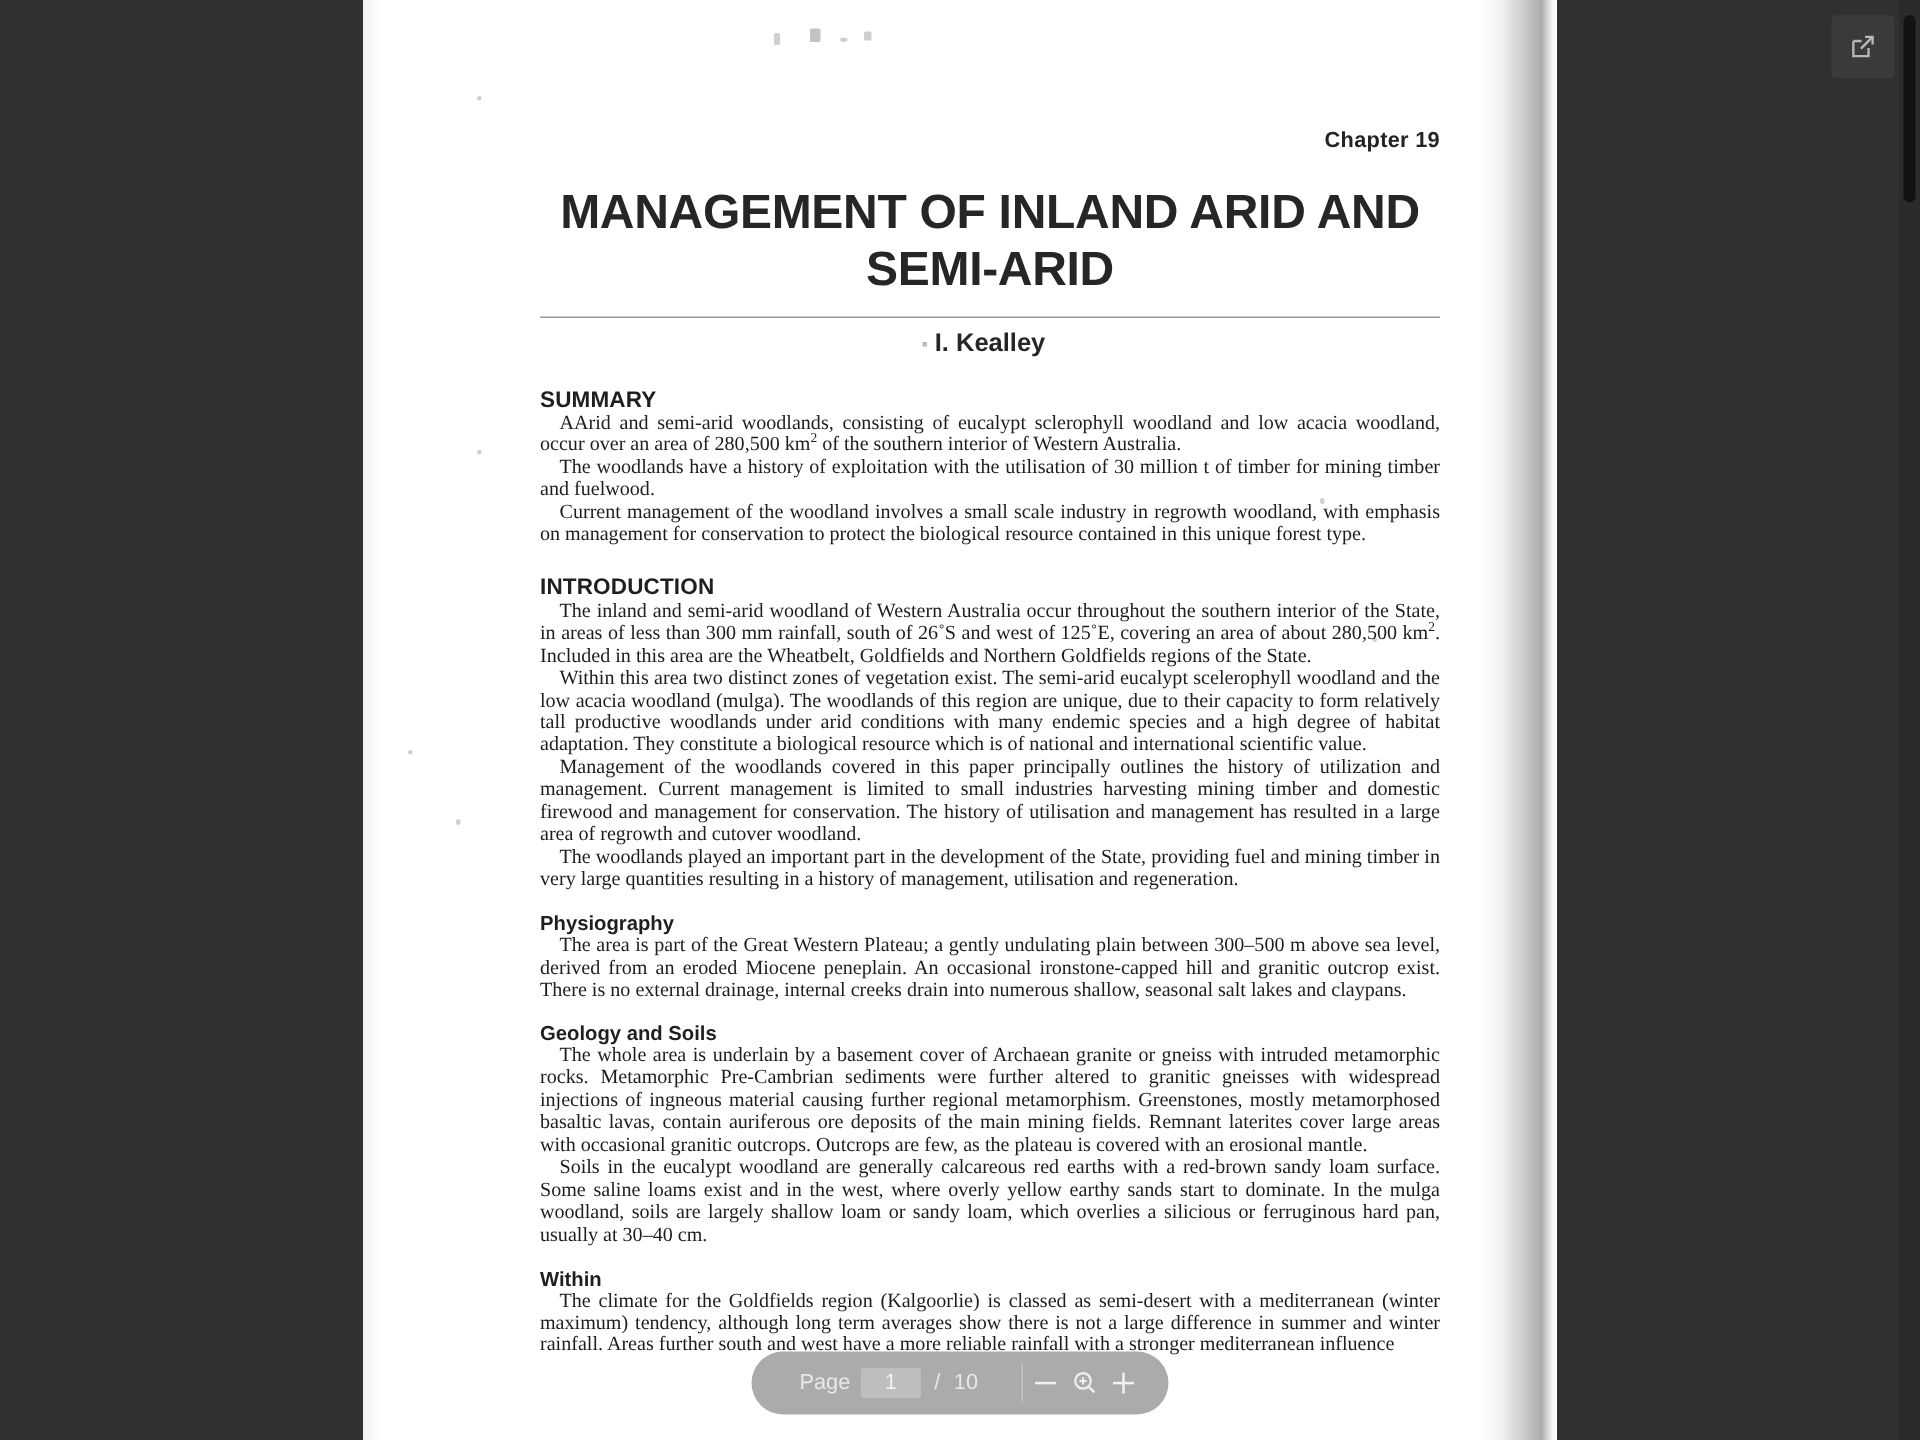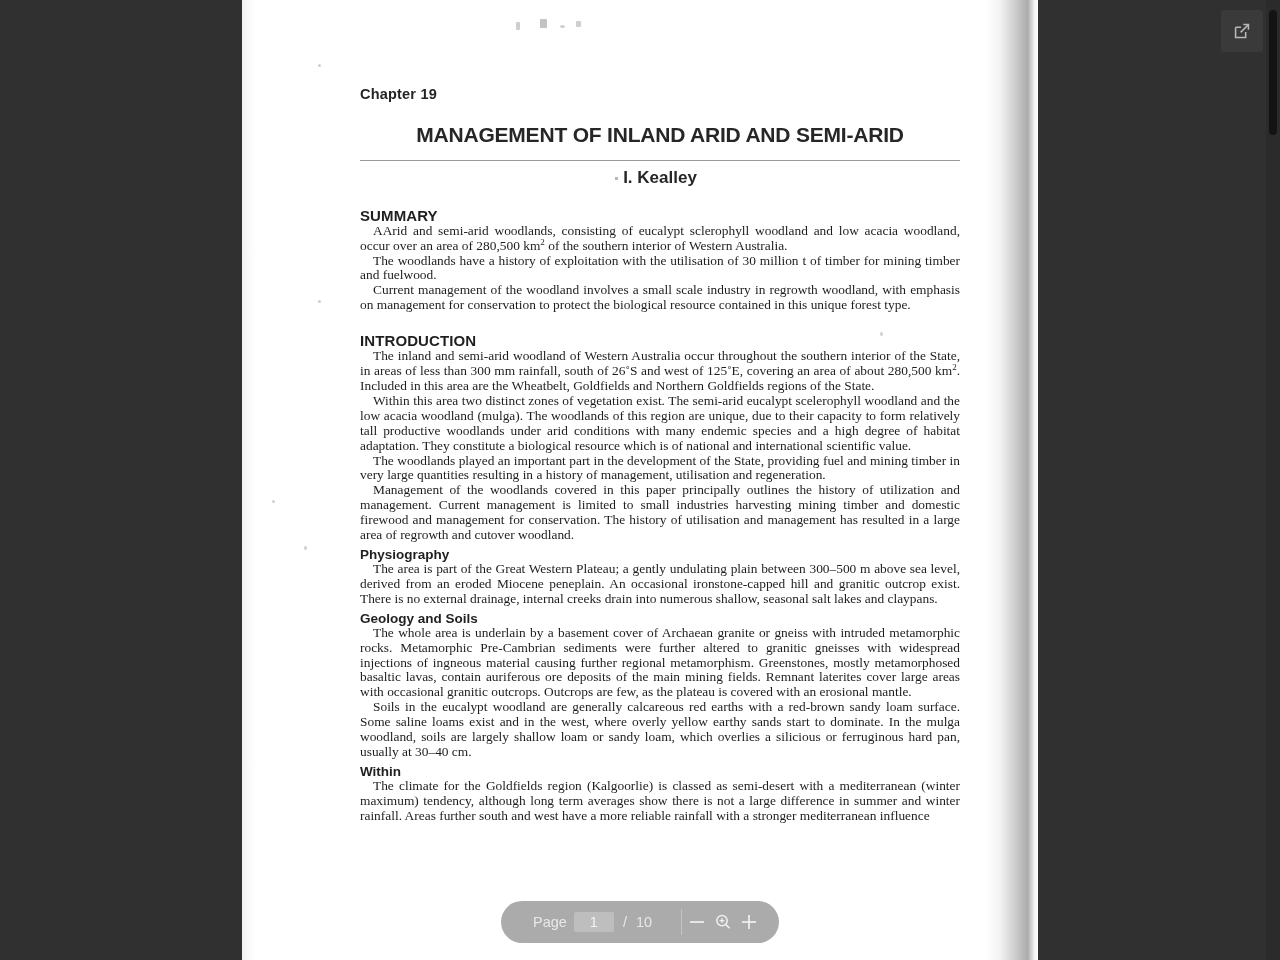--- a/index.html
+++ b/index.html
@@ -104,30 +104,30 @@
 
   
   #doc {
     position: absolute;
     left: 118px;    
     top: 0;
     width: 600px;
     color: #1b1b1b;
   }
   .chapter-label {
-    text-align: left;
+    text-align: right;
     font-size: 14.5px;
     font-weight: bold;
     letter-spacing: .2px;
     margin-top: 86px;
     color: #242424;
   }
   .doc-title {
     text-align: center;
-    font-size: 21px;
+    font-size: 32px;
     font-weight: bold;
     line-height: 1.18;
     letter-spacing: -0.2px;
     margin-top: 21px;
     color: #262626;
   }
   .title-rule {
     height: 1px;
     background: #9a9a9a;
     margin-top: 12px;
@@ -165,21 +165,21 @@
     font-size: 13.4px;
     line-height: 14.9px;
     text-align: justify;
     margin: 0;
     text-indent: 13px;
     color: #1d1d1d;
   }
   .gap-after-head { margin-top: 3px; }
   .para-gap { margin-top: 8.5px; }
   .head-gap-lg { margin-top: 19px; }
-  .head-gap-md { margin-top: 4px; }
+  .head-gap-md { margin-top: 14px; }
   sup { font-size: 9px; vertical-align: super; line-height: 0; }
 
   
   #control-bar {
     position: absolute;
     left: 501px;
     top: 901px;
     width: 278px;
     height: 42px;
     background: rgba(120,120,120,0.62);
@@ -271,22 +271,22 @@
         <span>A</span>Arid and semi-arid woodlands, consisting of eucalypt sclerophyll woodland and low acacia woodland, occur over an area of 280,500 km<sup>2</sup> of the southern interior of Western Australia.
       </p>
       <p class="body para-gap">The woodlands have a history of exploitation with the utilisation of 30 million t of timber for mining timber and fuelwood.</p>
       <p class="body para-gap">Current management of the woodland involves a small scale industry in regrowth woodland, with emphasis on management for conservation to protect the biological resource contained in this unique forest type.</p>
 
       <div class="section-head head-gap-lg">INTRODUCTION</div>
       <p class="body gap-after-head">
         The inland and semi-arid woodland of Western Australia occur throughout the southern interior of the State, in areas of less than 300 mm rainfall, south of 26˚S and west of 125˚E, covering an area of about 280,500 km<sup>2</sup>. Included in this area are the Wheatbelt, Goldfields and Northern Goldfields regions of the State.
       </p>
       <p class="body para-gap">Within this area two distinct zones of vegetation exist. The semi-arid eucalypt scelerophyll woodland and the low acacia woodland (mulga). The woodlands of this region are unique, due to their capacity to form relatively tall productive woodlands under arid conditions with many endemic species and a high degree of habitat adaptation. They constitute a biological resource which is of national and international scientific value.</p>
+      <p class="body para-gap">Management of the woodlands covered in this paper principally outlines the history of utilization and management. Current management is limited to small industries harvesting mining timber and domestic firewood and management for conservation. The history of utilisation and management has resulted in a large area of regrowth and cutover woodland.</p>
       <p class="body para-gap">The woodlands played an important part in the development of the State, providing fuel and mining timber in very large quantities resulting in a history of management, utilisation and regeneration.</p>
-      <p class="body para-gap">Management of the woodlands covered in this paper principally outlines the history of utilization and management. Current management is limited to small industries harvesting mining timber and domestic firewood and management for conservation. The history of utilisation and management has resulted in a large area of regrowth and cutover woodland.</p>
 
       <div class="sub-head head-gap-md">Physiography</div>
       <p class="body gap-after-head">The area is part of the Great Western Plateau; a gently undulating plain between 300–500 m above sea level, derived from an eroded Miocene peneplain. An occasional ironstone-capped hill and granitic outcrop exist. There is no external drainage, internal creeks drain into numerous shallow, seasonal salt lakes and claypans.</p>
 
       <div class="sub-head head-gap-md">Geology and Soils</div>
       <p class="body gap-after-head">The whole area is underlain by a basement cover of Archaean granite or gneiss with intruded metamorphic rocks. Metamorphic Pre-Cambrian sediments were further altered to granitic gneisses with widespread injections of ingneous material causing further regional metamorphism. Greenstones, mostly metamorphosed basaltic lavas, contain auriferous ore deposits of the main mining fields. Remnant laterites cover large areas with occasional granitic outcrops. Outcrops are few, as the plateau is covered with an erosional mantle.</p>
       <p class="body para-gap">Soils in the eucalypt woodland are generally calcareous red earths with a red-brown sandy loam surface. Some saline loams exist and in the west, where overly yellow earthy sands start to dominate. In the mulga woodland, soils are largely shallow loam or sandy loam, which overlies a silicious or ferruginous hard pan, usually at 30–40 cm.</p>
 
       <div class="sub-head head-gap-md">Within</div>
       <p class="body gap-after-head">The climate for the Goldfields region (Kalgoorlie) is classed as semi-desert with a mediterranean (winter maximum) tendency, although long term averages show there is not a large difference in summer and winter rainfall. Areas further south and west have a more reliable rainfall with a stronger mediterranean influence</p>

